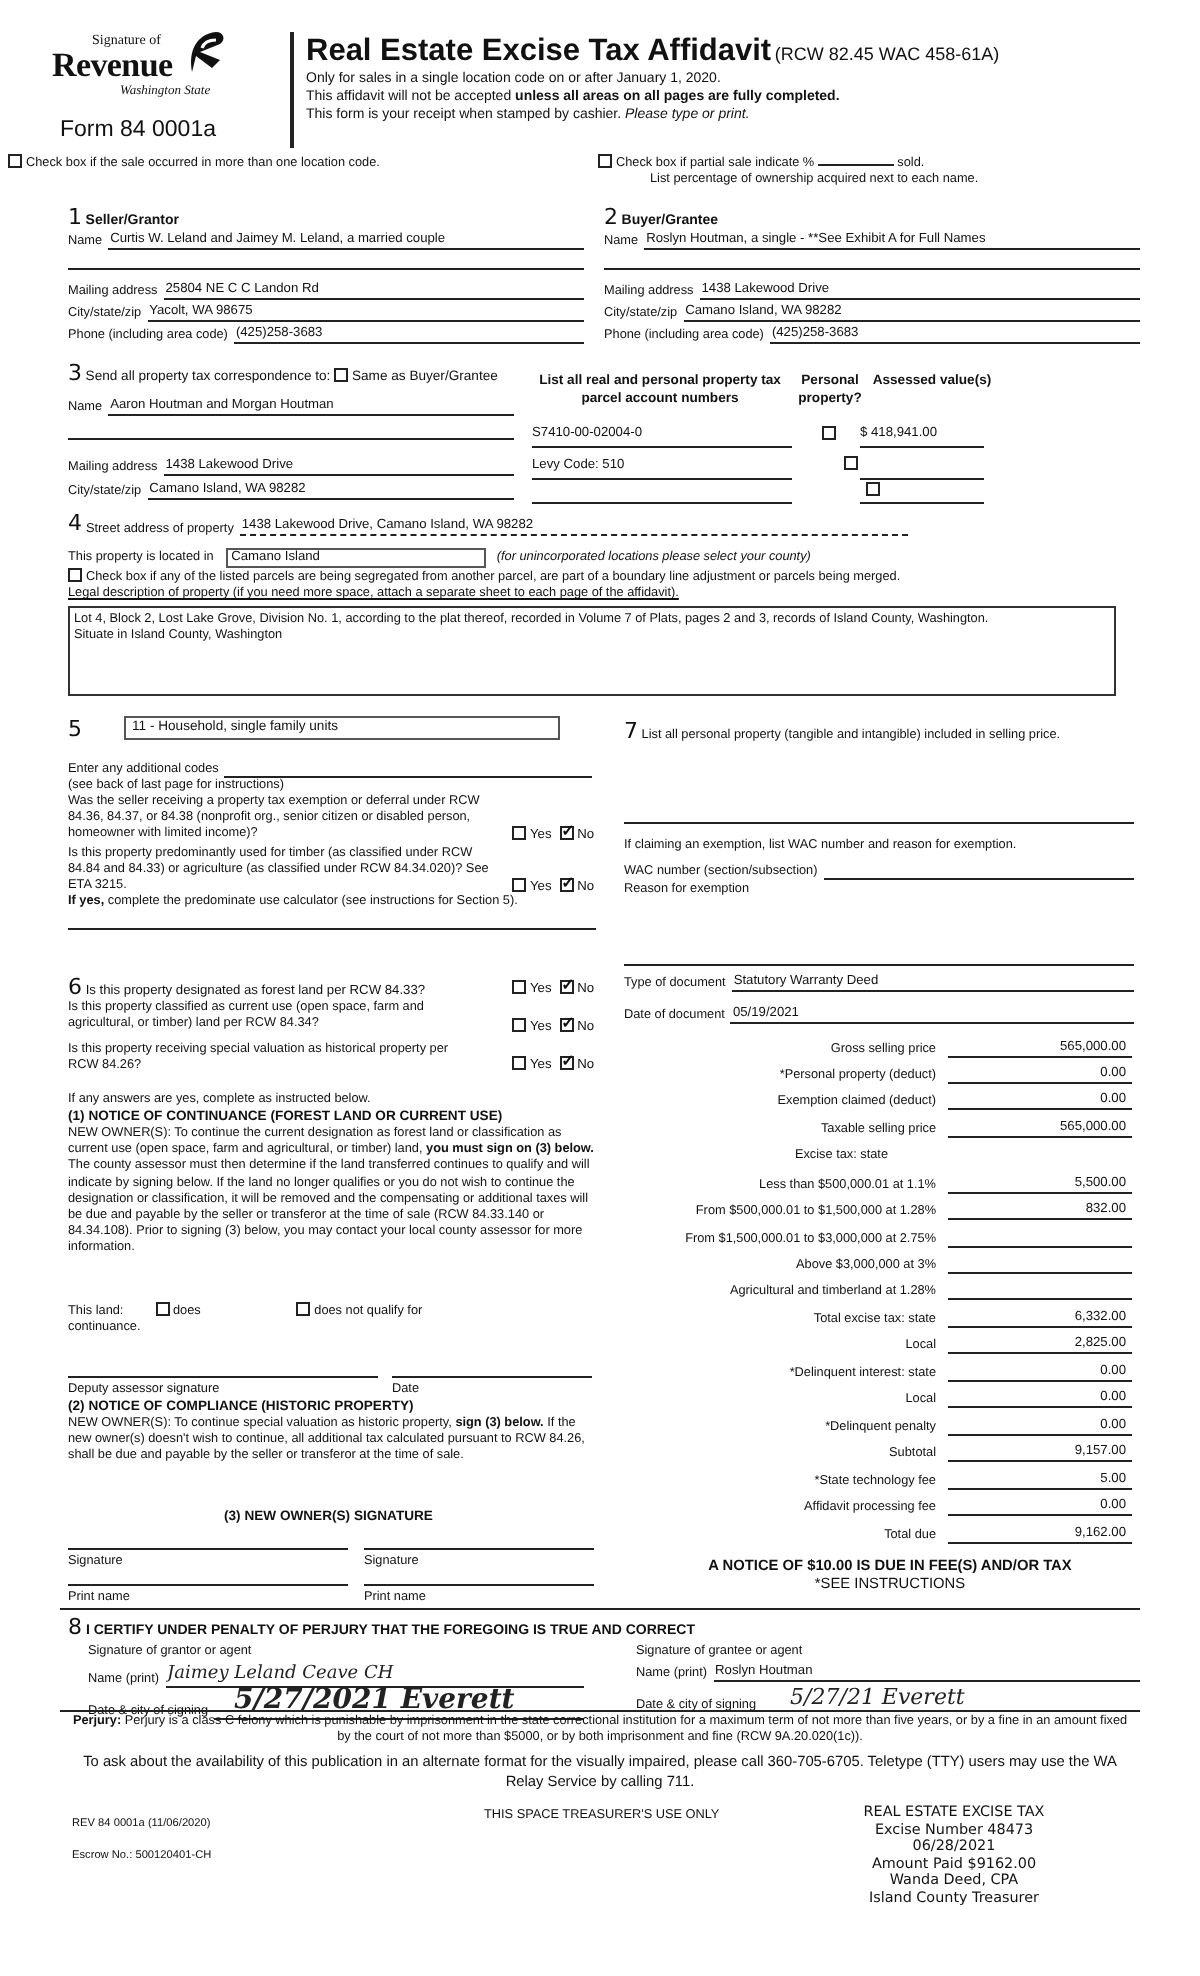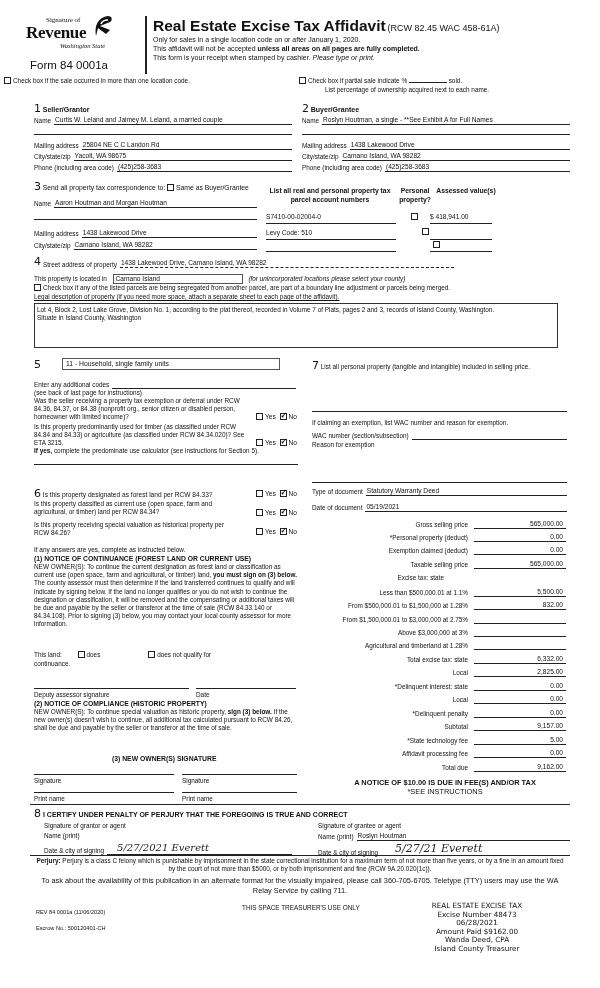--- a/index.html
+++ b/index.html
@@ -343,24 +343,25 @@
 <div class="abs u" style="left:30px;top:804px;width:540px;height:1px;"></div>
 <div class="abs bold" style="left:34px;top:807px;font-size:7px;">
   <span class="num" style="font-weight:normal;">8</span>
   <span>I CERTIFY UNDER PENALTY OF PERJURY THAT THE FOREGOING IS TRUE AND CORRECT</span>
 </div>
 <div class="row" style="left:44px;top:822px;width:248px;">
   <span class="lbl">Signature of grantor or agent</span>
 </div>
 <div class="row" style="left:44px;top:832px;width:248px;">
   <span class="lbl">Name (print)</span>
+  <span class="line-fill sig" style="font-size:9px;">Jaimey Leland  Ceave  CH</span>
 </div>
 <div class="row" style="left:44px;top:842px;width:248px;">
   <span class="lbl">Date &amp; city of signing</span>
-  <span class="line-fill sig" style="font-size:10px;padding-left:10px;">5/27/2021   Everett</span>
+  <span class="line-fill sig" style="font-size:14px;padding-left:10px;font-weight:bold;">5/27/2021   Everett</span>
 </div>
 <div class="row" style="left:318px;top:822px;width:252px;">
   <span class="lbl">Signature of grantee or agent</span>
 </div>
 <div class="row" style="left:318px;top:832px;width:252px;">
   <span class="lbl">Name (print)</span>
   <span class="line-fill val">Roslyn Houtman</span>
 </div>
 <div class="row" style="left:318px;top:842px;width:252px;">
   <span class="lbl">Date &amp; city of signing</span>

